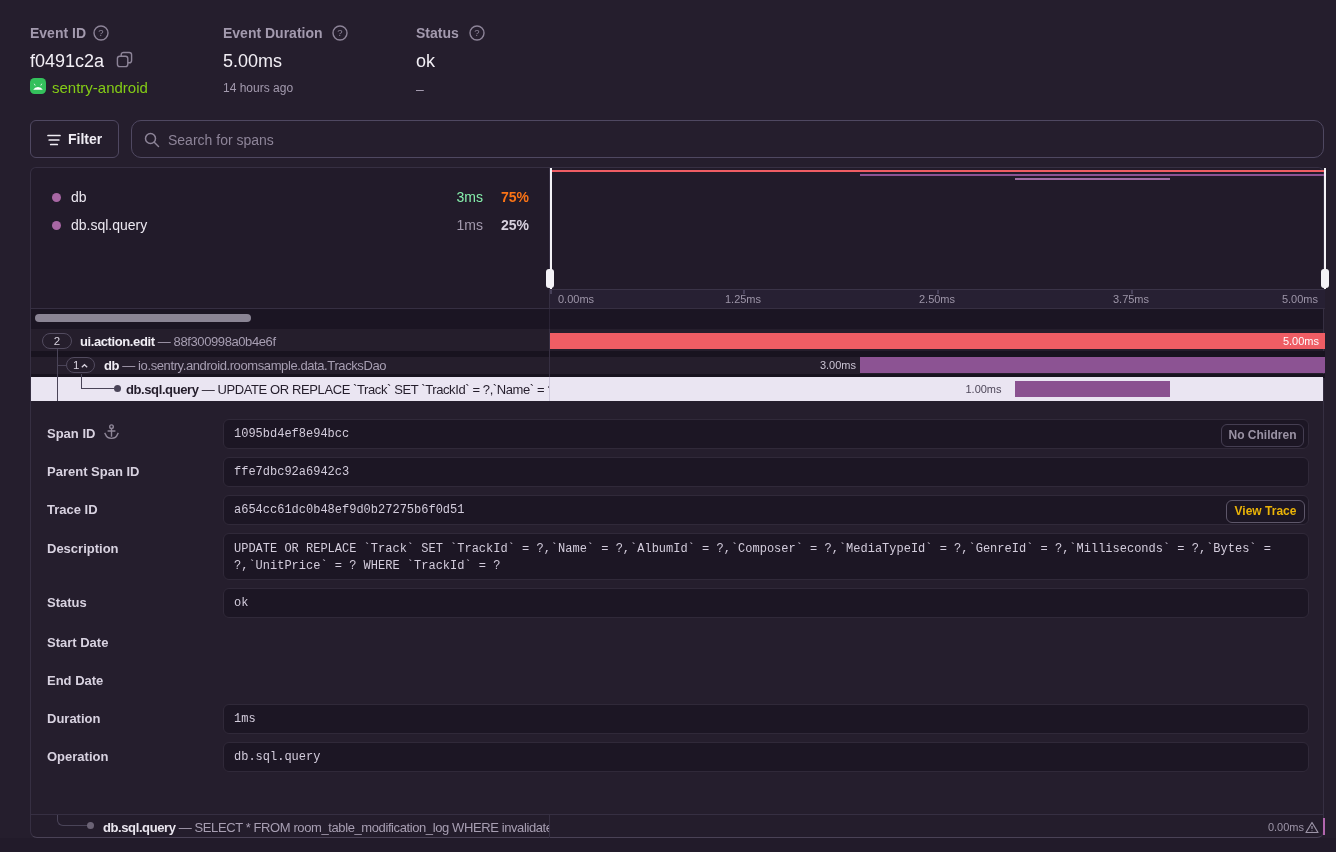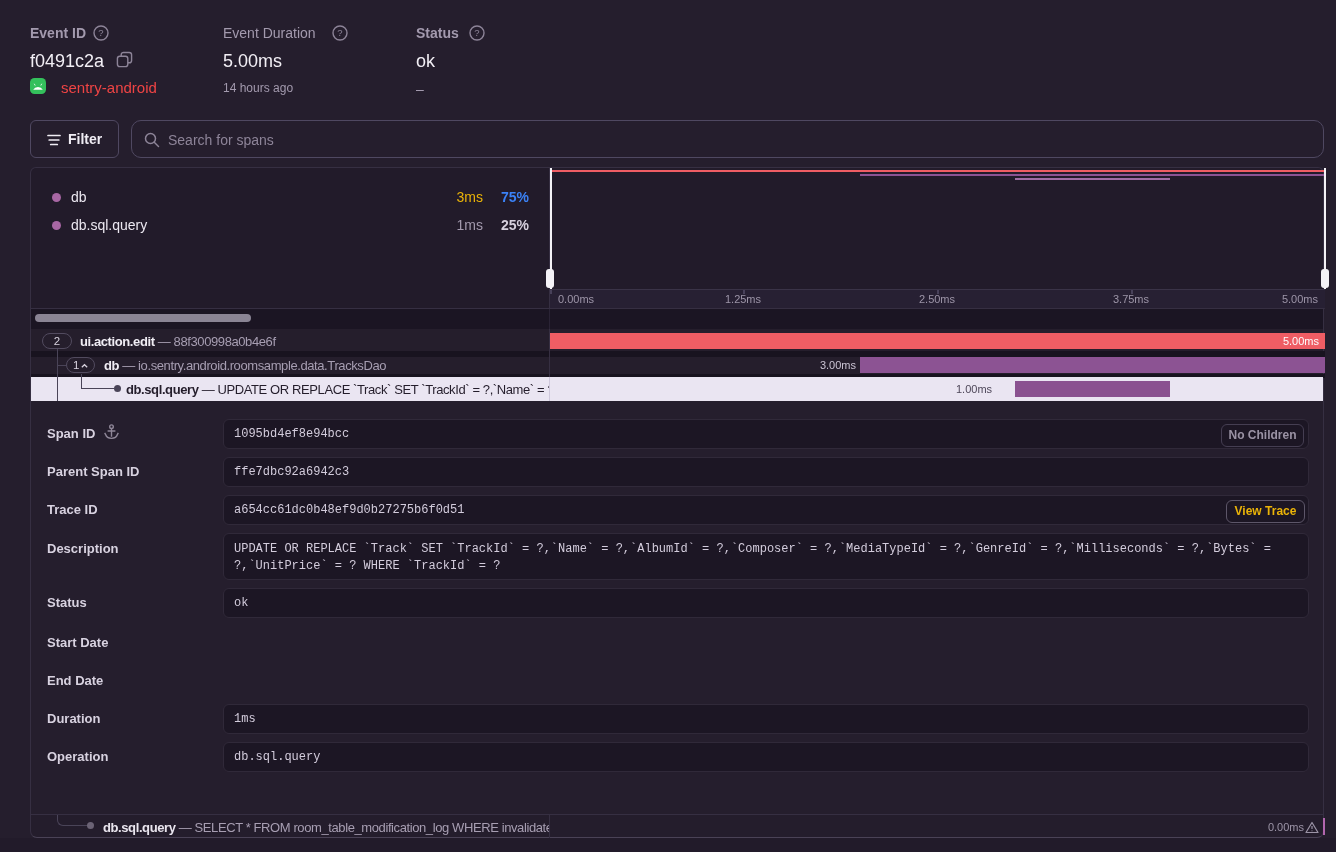--- a/index.html
+++ b/index.html
@@ -22,23 +22,23 @@
   <div class="abs" style="left:30px;top:51px;font-size:18px;color:#f2eff5;">f0491c2a</div>
   <svg class="abs" style="left:116px;top:51px;" width="17" height="17" viewBox="0 0 18 18">
     <rect x="1.5" y="5.5" width="11" height="11" rx="2.5" fill="none" stroke="#8d8498" stroke-width="1.5"></rect>
     <path d="M5.5 5.5 V4 a2.5 2.5 0 0 1 2.5-2.5 h6 a2.5 2.5 0 0 1 2.5 2.5 v6 a2.5 2.5 0 0 1-2.5 2.5 H12.5" fill="none" stroke="#8d8498" stroke-width="1.5"></path>
   </svg>
   <svg class="abs" style="left:30px;top:78px;" width="16" height="16" viewBox="0 0 16 16">
     <rect x="0" y="0" width="16" height="16" rx="4.5" fill="#34c05c"></rect>
     <path d="M3.2 11.8 a5.3 4.8 0 0 1 9.6 0 z" fill="#fff"></path>
     <path d="M5.0 7.2 L4.4 6.1 M11.0 7.2 L11.6 6.1" stroke="#fff" stroke-width="0.8" stroke-linecap="round"></path>
   </svg>
-  <div class="abs" style="left:61px;top:79px;font-size:15px;color:#ef4444;">sentry-android</div>
+  <div class="abs" style="left:52px;top:79px;font-size:15px;color:#84cc16;">sentry-android</div>
 
-  <div class="abs" style="left:223px;top:25px;font-size:14px;font-weight:normal;color:#a39aae;">Event Duration</div>
+  <div class="abs" style="left:223px;top:25px;font-size:14px;font-weight:bold;color:#a39aae;">Event Duration</div>
   <svg class="abs" style="left:332px;top:25px;" width="16" height="16" viewBox="0 0 16 16">
     <circle cx="8" cy="8" r="7" fill="none" stroke="#8d8498" stroke-width="1.4"></circle>
     <text x="8" y="11.4" font-size="9.5" fill="#8d8498" text-anchor="middle" font-family="Liberation Sans">?</text>
   </svg>
   <div class="abs" style="left:223px;top:51px;font-size:18px;color:#f2eff5;">5.00ms</div>
   <div class="abs" style="left:223px;top:81px;font-size:12px;color:#a39aae;">14 hours ago</div>
 
   <div class="abs" style="left:416px;top:25px;font-size:14px;font-weight:bold;color:#a39aae;">Status</div>
   <svg class="abs" style="left:469px;top:25px;" width="16" height="16" viewBox="0 0 16 16">
     <circle cx="8" cy="8" r="7" fill="none" stroke="#8d8498" stroke-width="1.4"></circle>
@@ -59,22 +59,22 @@
     <circle cx="6.5" cy="6.5" r="5" fill="none" stroke="#8d8498" stroke-width="1.5"></circle>
     <path d="M10.5 10.5 L14.5 14.5" stroke="#8d8498" stroke-width="1.5" stroke-linecap="round"></path>
   </svg>
   <div class="abs" style="left:36px;top:11px;font-size:14px;color:#8d8498;">Search for spans</div>
 </div>
 
 <div class="abs" id="panel" style="left:30px;top:167px;width:1294px;height:141px;border:1px solid #362f42;border-bottom:none;border-top-left-radius:6px;border-top-right-radius:6px;background:#221b2a;">
 
   <div class="abs" style="left:21px;top:25px;width:9px;height:9px;border-radius:50%;background:#a867a4;"></div>
   <div class="abs" style="left:40px;top:21px;font-size:14px;color:#ece8f1;">db</div>
-  <div class="abs" style="left:380px;top:21px;width:72px;text-align:right;font-size:14px;color:#eab308;">3ms</div>
-  <div class="abs" style="left:460px;top:21px;width:38px;text-align:right;font-size:14px;font-weight:bold;color:#3b82f6;">75%</div>
+  <div class="abs" style="left:380px;top:21px;width:72px;text-align:right;font-size:14px;color:#86efac;">3ms</div>
+  <div class="abs" style="left:460px;top:21px;width:38px;text-align:right;font-size:14px;font-weight:bold;color:#f97316;">75%</div>
   <div class="abs" style="left:21px;top:53px;width:9px;height:9px;border-radius:50%;background:#a867a4;"></div>
   <div class="abs" style="left:40px;top:49px;font-size:14px;color:#ece8f1;">db.sql.query</div>
   <div class="abs" style="left:380px;top:49px;width:72px;text-align:right;font-size:14px;color:#a39aae;">1ms</div>
   <div class="abs" style="left:460px;top:49px;width:38px;text-align:right;font-size:14px;font-weight:bold;color:#d6d0dd;">25%</div>
 
   <div class="abs" style="left:518px;top:0;width:1px;height:141px;background:#362f42;"></div>
 
   <div class="abs" style="left:519px;top:2px;width:775px;height:2px;background:#ef5d64;"></div>
   <div class="abs" style="left:829px;top:6px;width:465px;height:2px;background:#8c5393;"></div>
   <div class="abs" style="left:984px;top:10px;width:155px;height:2px;background:#a06da5;"></div>
@@ -127,21 +127,21 @@
       </svg>
   </div>
   <div class="abs" style="left:73px;top:29px;font-size:13px;color:#f0edf4;letter-spacing:-0.4px;"><b>db</b> <span style="color:#a79eb2;">— io.sentry.android.roomsample.data.TracksDao</span></div>
   <div class="abs" style="left:770px;top:30px;width:55px;text-align:right;font-size:11px;color:#cbc4d4;">3.00ms</div>
   <div class="abs" style="left:829px;top:28px;width:465px;height:16px;background:#8c5393;"></div>
 
   <div class="abs" style="left:50px;top:45px;width:1px;height:15px;background:#4a4458;"></div>
   <div class="abs" style="left:50px;top:59px;width:33px;height:1px;background:#4a4458;"></div>
   <div class="abs" style="left:83px;top:56px;width:7px;height:7px;border-radius:50%;background:#4a4458;"></div>
   <div class="abs" style="left:95px;top:53px;font-size:13px;color:#241d2b;white-space:nowrap;overflow:hidden;width:423px;letter-spacing:-0.4px;"><b>db.sql.query</b> <span>— UPDATE OR REPLACE `Track` SET `TrackId` = ?,`Name` = ?,`Al</span></div>
-  <div class="abs" style="left:925px;top:54px;width:55px;text-align:left;font-size:11px;color:#4e4759;">1.00ms</div>
+  <div class="abs" style="left:925px;top:54px;width:55px;text-align:center;font-size:11px;color:#4e4759;">1.00ms</div>
   <div class="abs" style="left:984px;top:52px;width:155px;height:16px;background:#8a5190;"></div>
 </div>
 
 <div class="abs" id="details" style="left:30px;top:401px;width:1294px;height:413px;background:#251e2d;border-left:1px solid #362f42;border-right:1px solid #362f42;">
 
   <div class="abs dlabel" style="left:16px;top:25px;">Span ID</div>
   <svg class="abs" style="left:72px;top:22px;" width="17" height="17" viewBox="0 0 17 17">
     <circle cx="8.5" cy="3.7" r="1.8" fill="none" stroke="#8f8798" stroke-width="1.4"></circle>
     <path d="M8.5 5.5 V13.8 M4.6 8 H12.4" fill="none" stroke="#8f8798" stroke-width="1.4"></path>
     <path d="M1.7 9.9 L2.5 11.3 a6.2 5.4 0 0 0 12 0 L15.3 9.9" fill="none" stroke="#8f8798" stroke-width="1.4" stroke-linejoin="round"></path>

